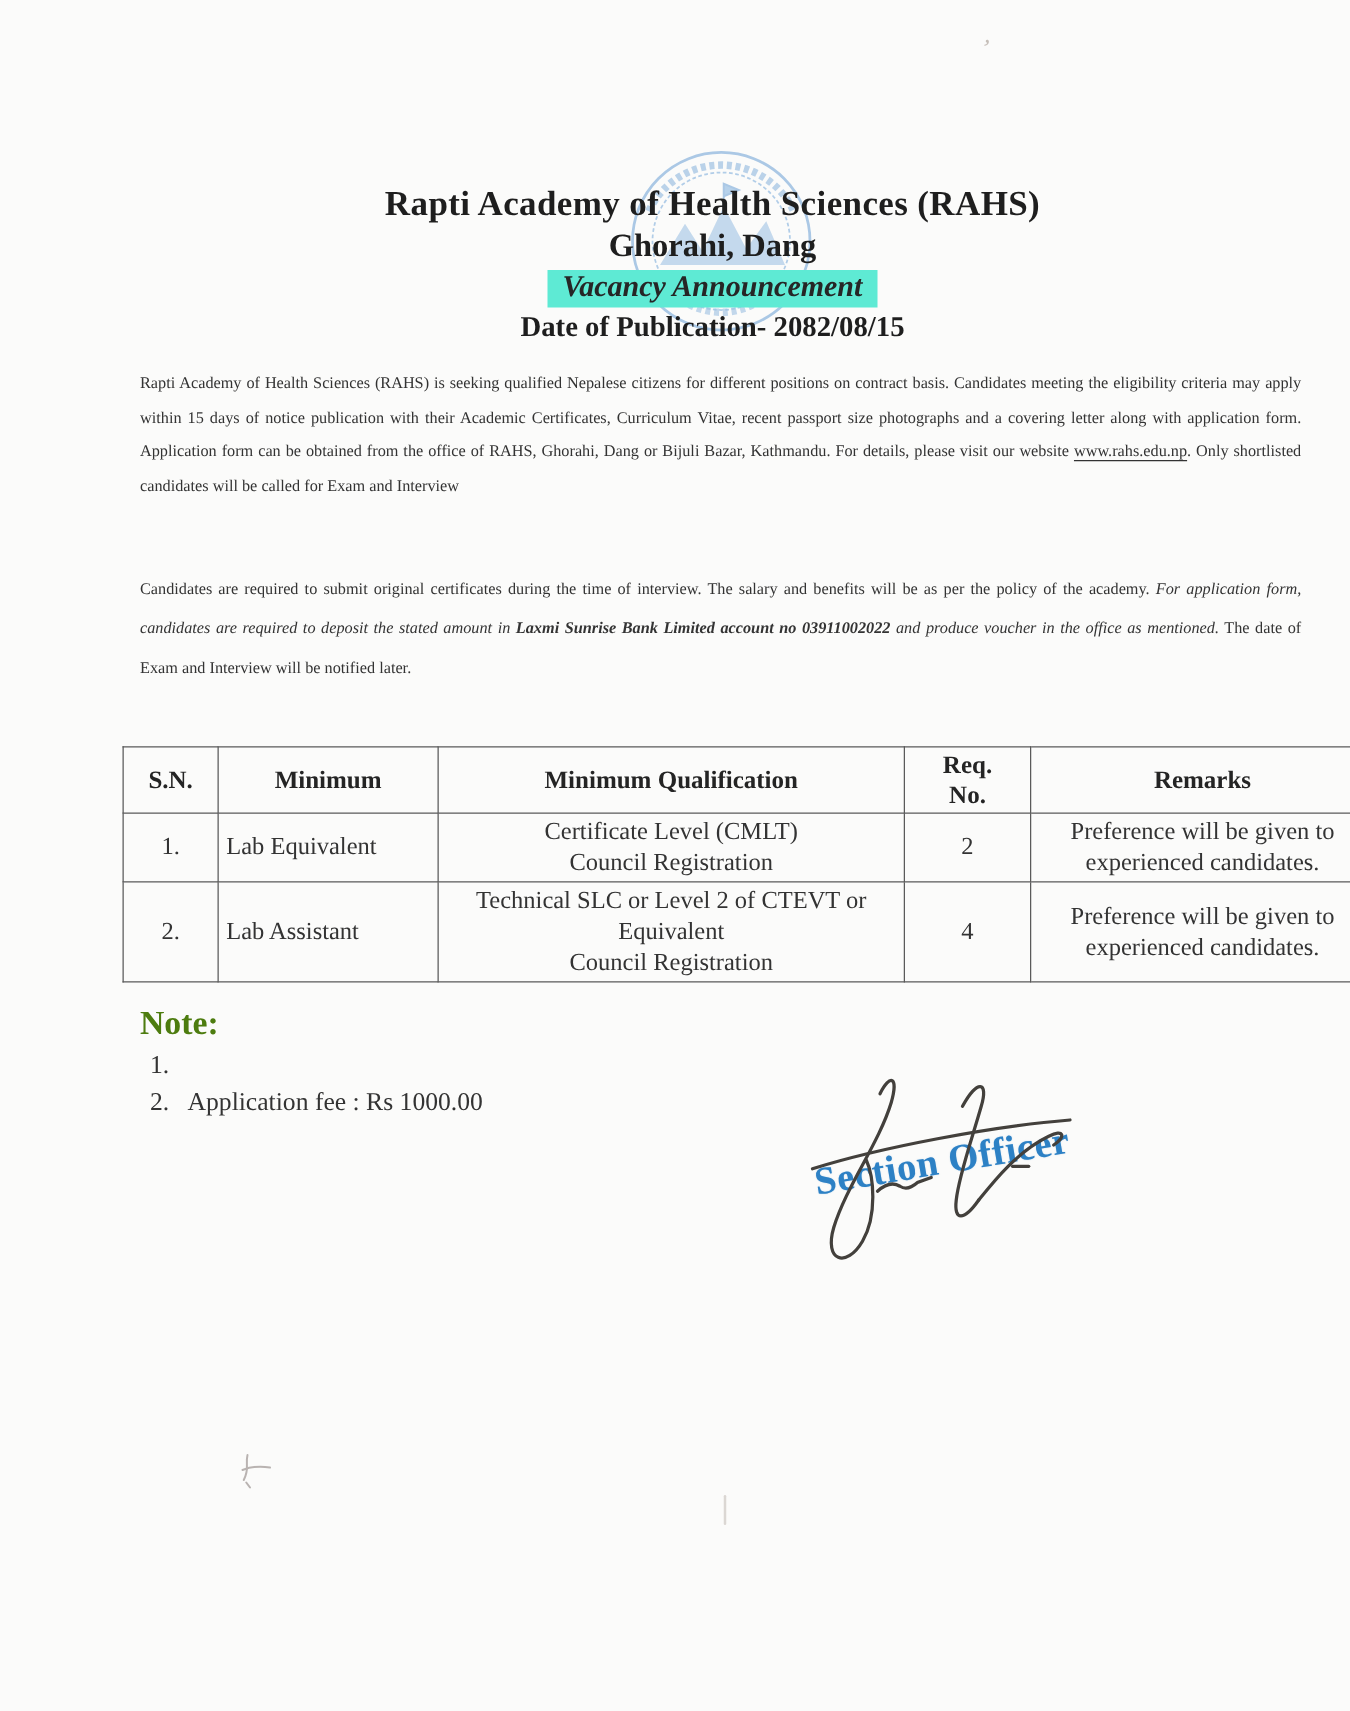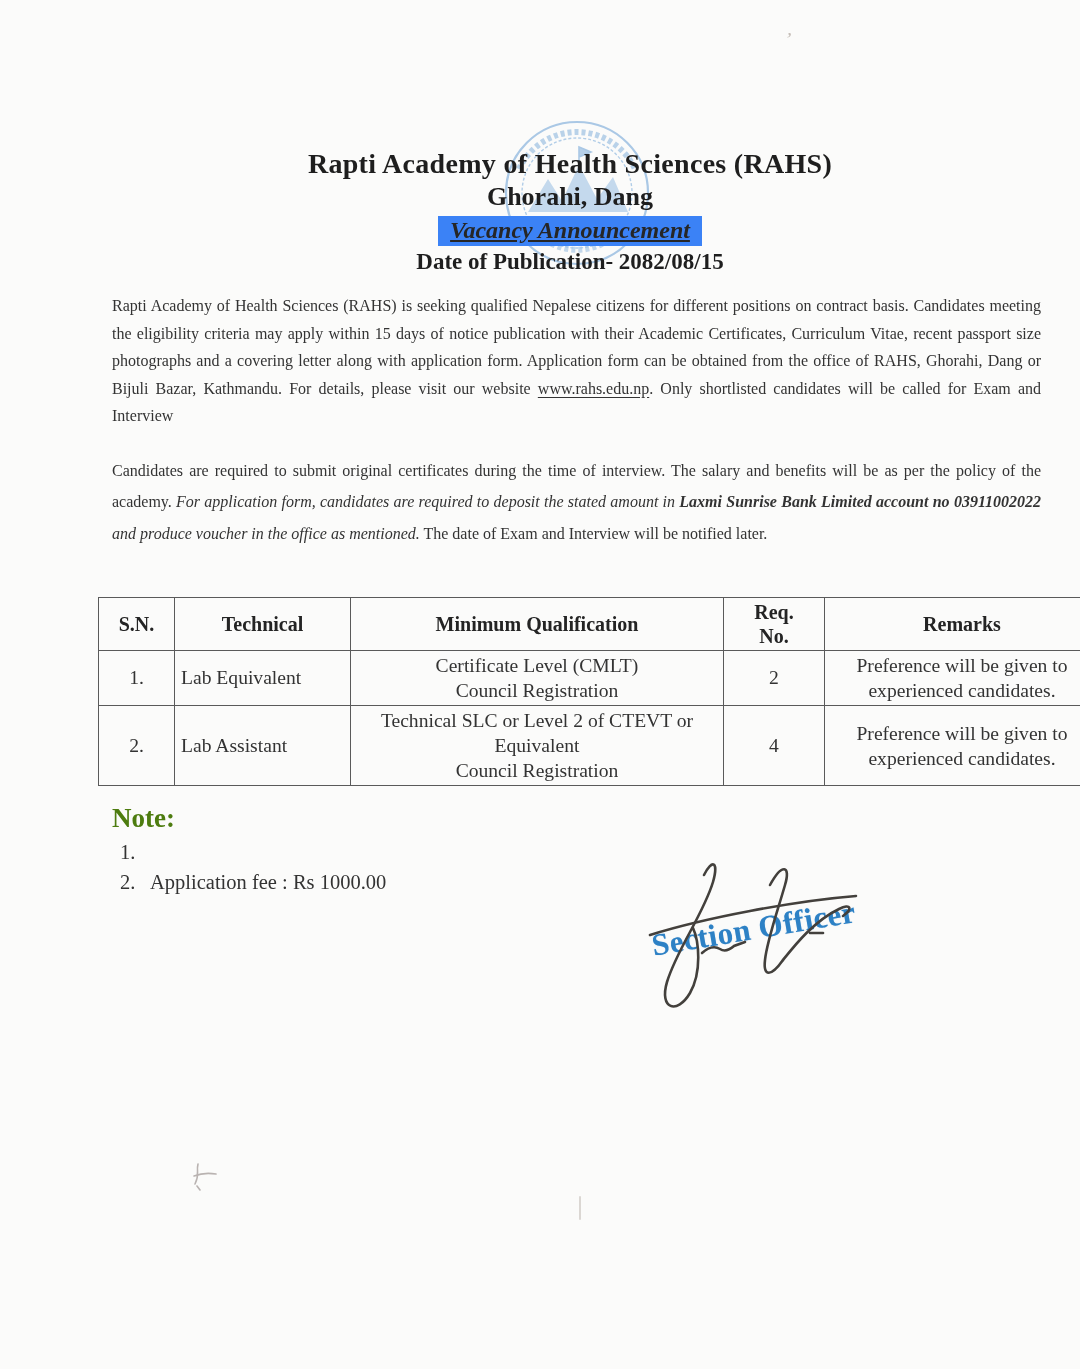--- a/index.html
+++ b/index.html
@@ -16,27 +16,27 @@
   
   .seal{position:absolute;left:488px;top:116px;z-index:0;}
   .header{
     position:absolute;left:0;top:148px;width:1080px;
     text-align:center;z-index:1;
     transform:translateX(30px);
   }
   .h-line1{font-size:28px;font-weight:bold;color:#1e1e1e;letter-spacing:0.3px;margin:0;}
   .h-line2{font-size:26px;font-weight:bold;color:#1e1e1e;margin:2px 0 0 0;}
   .h-line3{font-size:24px;font-weight:bold;font-style:italic;color:#262626;margin:4px 0 0 0;}
-  .h-line3 .hl{background:#3b82f6;padding:1px 12px 2px 12px;display:inline-block;text-decoration:underline;}
+  .h-line3 .hl{background:#5eead4;padding:1px 12px 2px 12px;display:inline-block;}
   .h-line4{font-size:23px;font-weight:bold;color:#1e1e1e;margin:3px 0 0 0;}
 
   
   .para{
     position:absolute;left:112px;width:929px;
-    font-size:16px;text-align:justify;color:#333;
+    font-size:13px;text-align:justify;color:#333;
   }
   .para1{top:292px;line-height:27.6px;}
   .para2{top:455px;line-height:31.4px;}
   .link{text-decoration:underline;color:#333;text-underline-offset:3px;}
   .it{font-style:italic;}
   .bit{font-style:italic;font-weight:bold;}
 
   
   .vtable{
     position:absolute;left:98px;top:597px;
@@ -113,21 +113,21 @@
   </div>
 
   <div class="para para1"><span>Rapti Academy of Health Sciences (RAHS) is seeking qualified Nepalese citizens for different positions on contract basis. Candidates meeting the eligibility criteria may apply within 15 days of notice publication with their Academic Certificates, Curriculum Vitae, recent passport size photographs and a covering letter along with application form. Application form can be obtained from the office of RAHS, Ghorahi, Dang or Bijuli Bazar, Kathmandu. For details, please visit our website </span><span class="link">www.rahs.edu.np</span><span>. Only shortlisted candidates will be called for Exam and Interview</span></div>
 
   <div class="para para2"><span>Candidates are required to submit original certificates during the time of interview. The salary and benefits will be as per the policy of the academy. </span><span class="it">For application form, candidates are required to deposit the stated amount in </span><span class="bit">Laxmi Sunrise Bank Limited account no 03911002022</span><span class="it"> and produce voucher in the office as mentioned.</span><span> The date of Exam and Interview will be notified later.</span></div>
 
   <table class="vtable">
     <tbody>
         <tr class="th-row">
       <th class="c-sn">S.N.</th>
-      <th class="c-pos" style="text-align:center;padding-left:6px;">Technical</th>
+      <th class="c-pos" style="text-align:center;padding-left:6px;">Minimum</th>
       <th class="c-qual">Minimum Qualification</th>
       <th class="c-req">Req.
 No.</th>
       <th class="c-rem">Remarks</th>
     </tr>
     <tr class="row1">
       <td class="c-sn">1.</td>
       <td class="c-pos">Lab Equivalent</td>
       <td class="c-qual">Certificate Level (CMLT)
 Council Registration</td>

